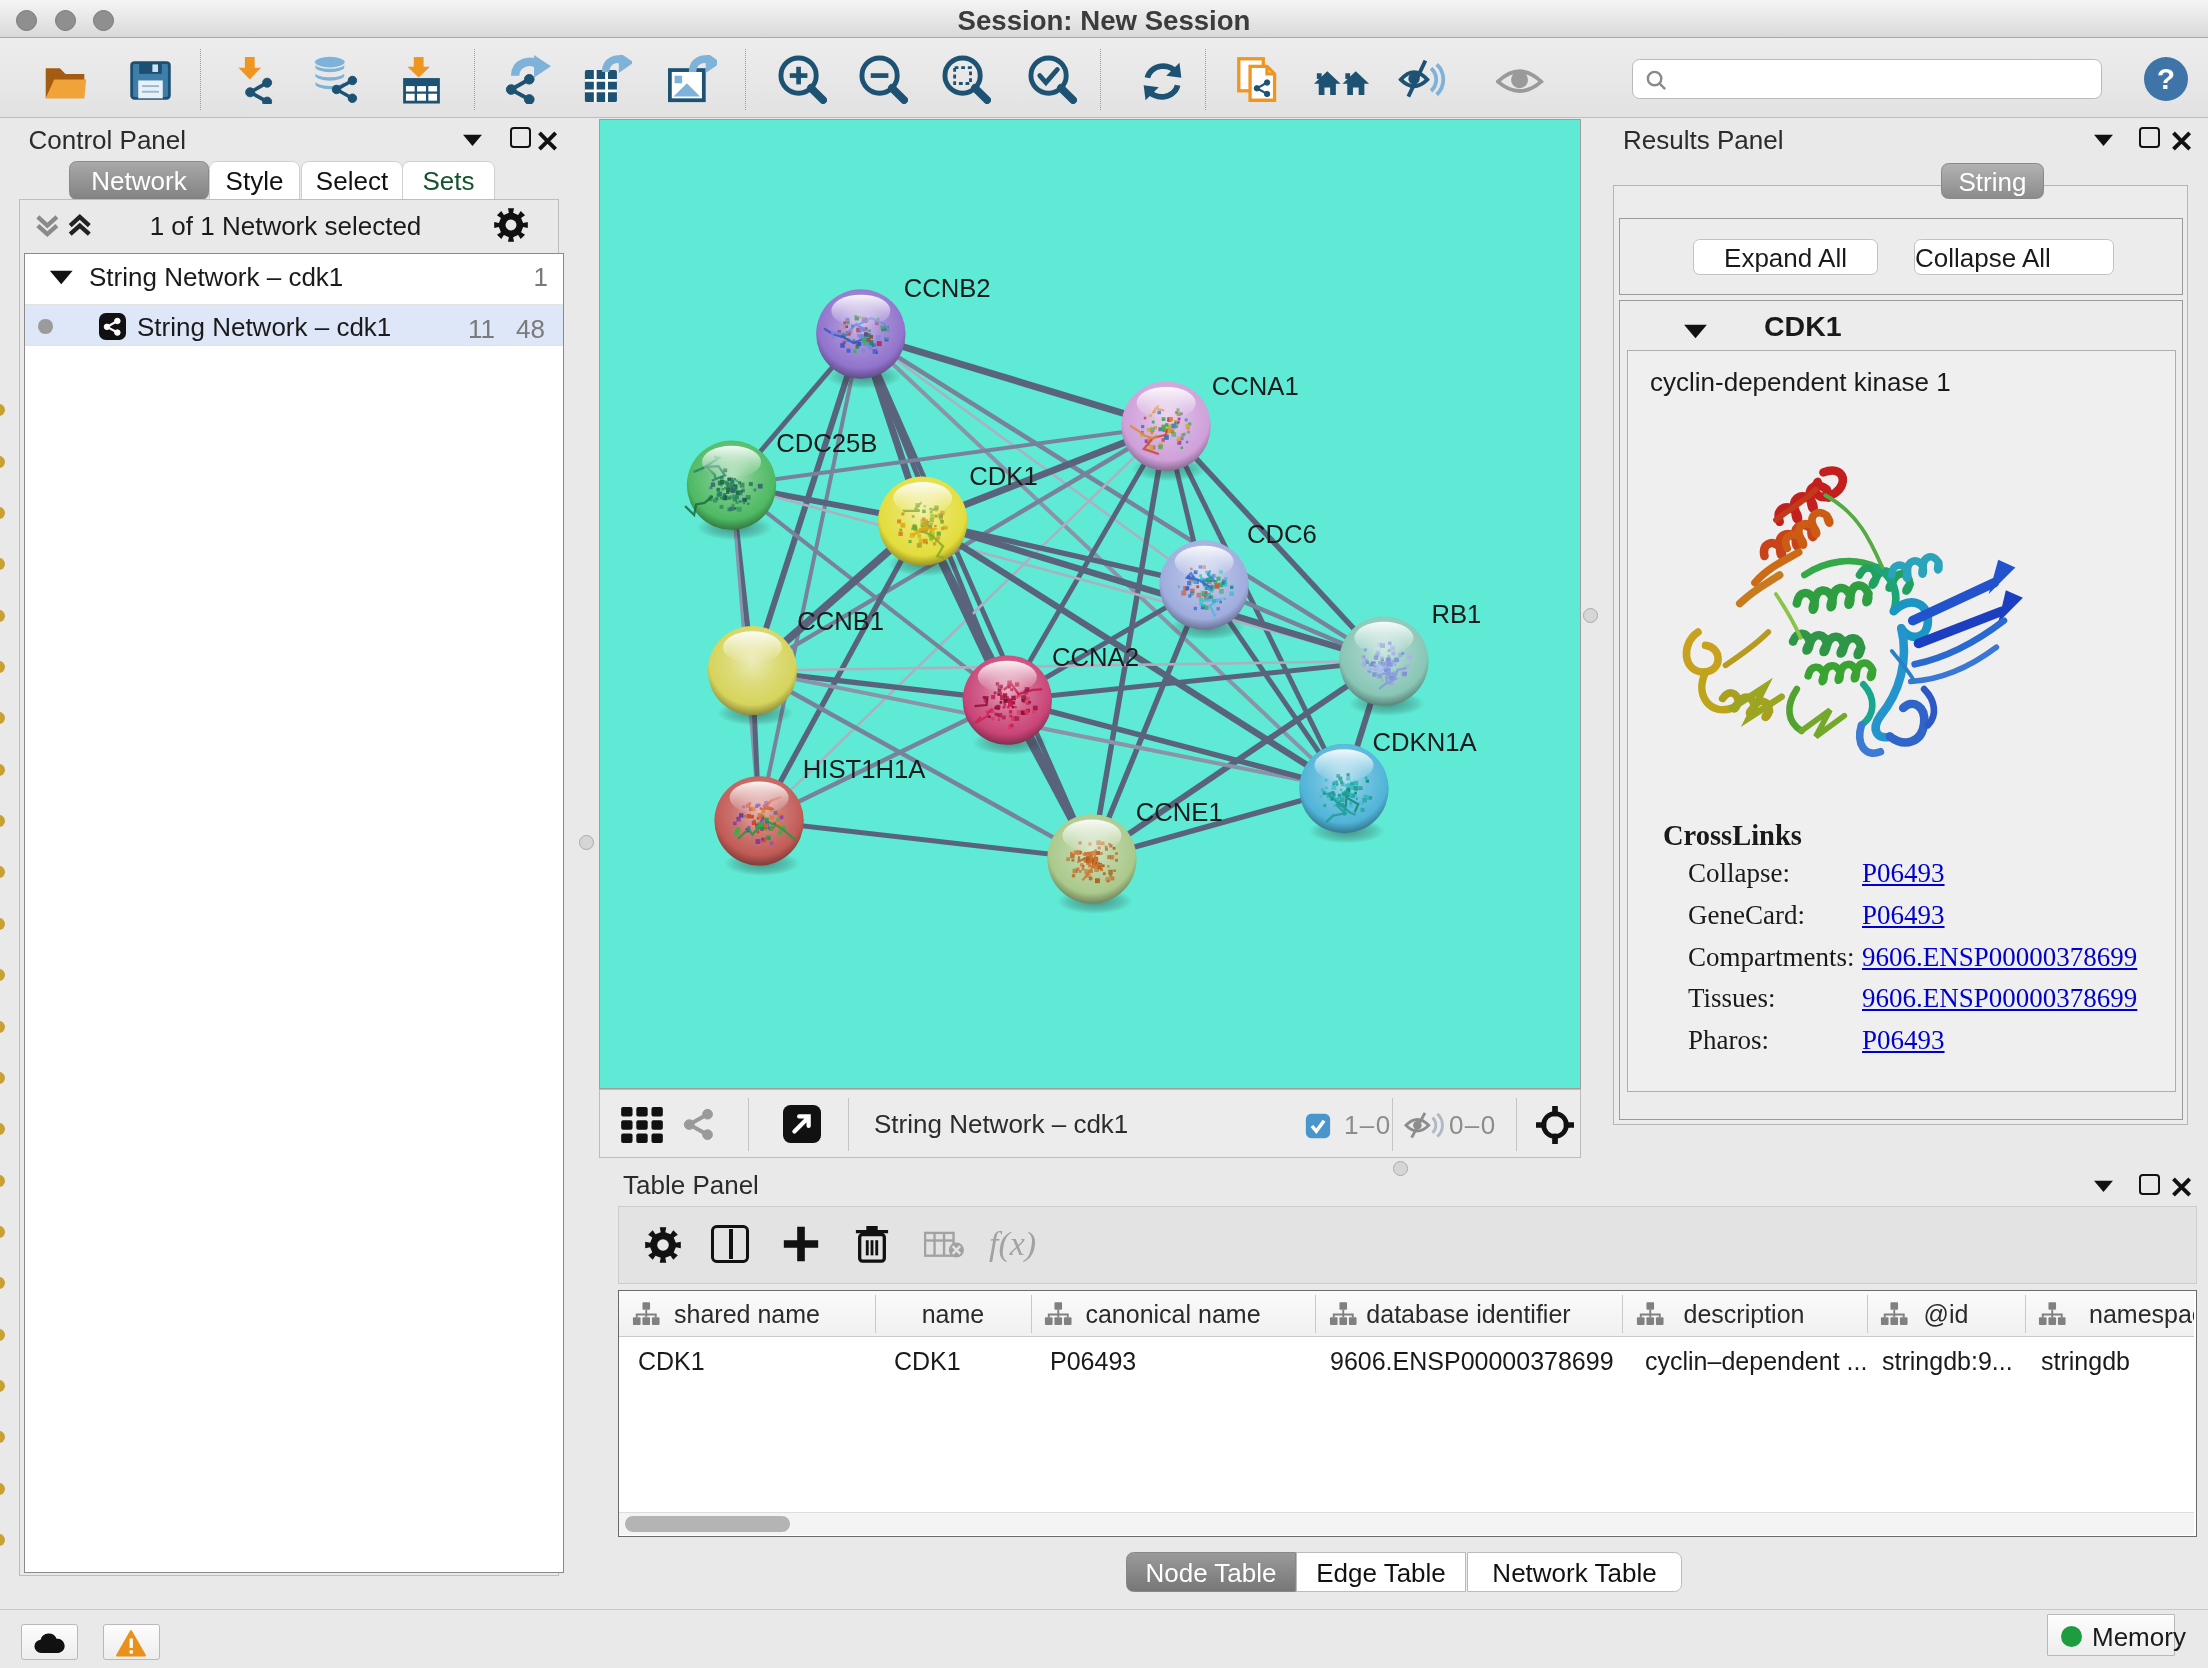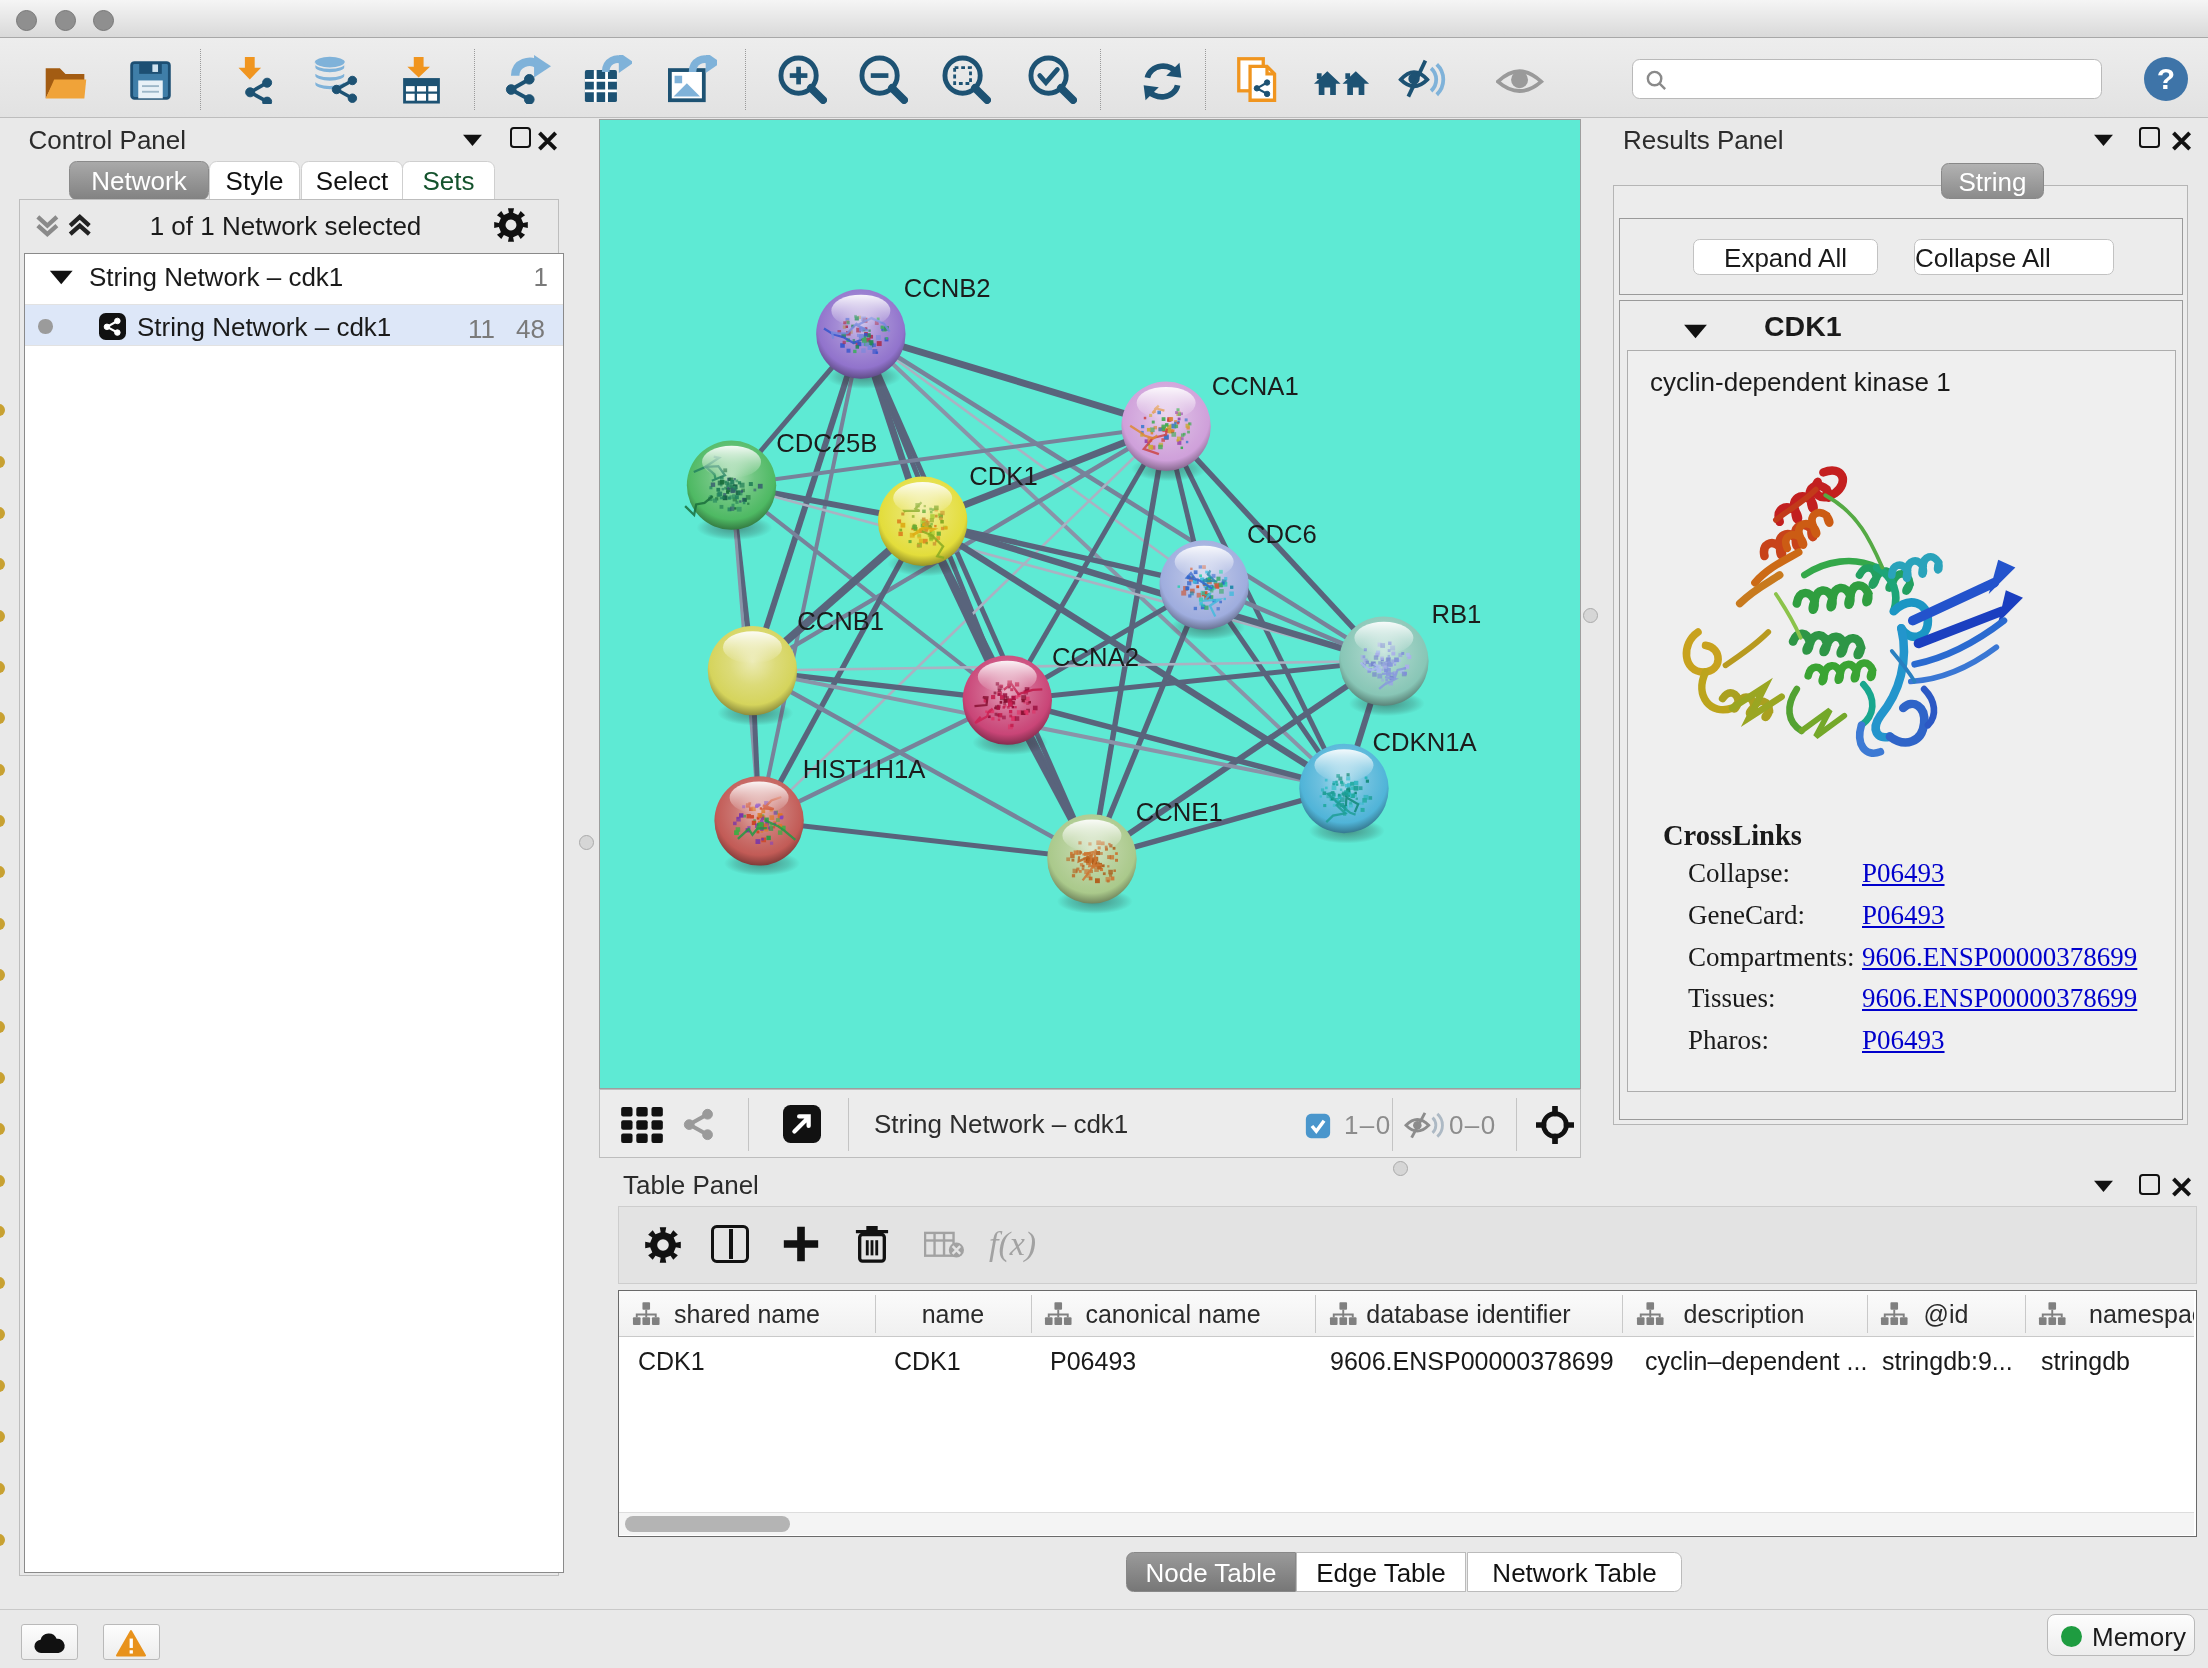--- a/index.html
+++ b/index.html
@@ -3,20 +3,21 @@
 * { margin:0; padding:0; box-sizing:border-box; }
 html,body { width:2208px; height:1668px; overflow:hidden; }
 body { font-family:"Liberation Sans",sans-serif; background:#e9e9e9; position:relative; color:#1a1a1a; }
 .abs { position:absolute; }
 .panelhead { font-size:26px; color:#2b2b2b; }
 </style></head><body>
 <div class="abs" style="left:0;top:0;width:2208px;height:38px;background:linear-gradient(#f5f5f5,#d9d9d9);border-bottom:1px solid #a8a8a8">
     <div class="abs" style="left:16px;top:9.5px;width:21px;height:21px;border-radius:50%;background:#8f8f8f;border:1px solid #787878"></div>
     <div class="abs" style="left:55px;top:9.5px;width:21px;height:21px;border-radius:50%;background:#8f8f8f;border:1px solid #787878"></div>
     <div class="abs" style="left:93px;top:9.5px;width:21px;height:21px;border-radius:50%;background:#8f8f8f;border:1px solid #787878"></div>
+    <div class="abs" style="left:0;width:100%;text-align:center;top:4.8px;font-size:27.6px;font-weight:bold;color:#3c3c3c">Session: New Session</div>
   </div>
 <div class="abs" style="left:0;top:38px;width:2208px;height:80px;background:linear-gradient(#ededed,#e2e2e2);border-bottom:1px solid #bdbdbd"></div>
 <svg style="position:absolute;left:41px;top:57px" width="49" height="49" viewBox="0 0 52 52">
     <path d="M5 44 V12 h15 l6 6 h20 v8 H14 Z" fill="#a35c12"></path>
     <path d="M5 44 L14 24 h34 L46 44 Z" fill="#f0a339"></path>
   </svg>
 <svg style="position:absolute;left:126px;top:55px" width="49" height="49" viewBox="0 0 52 52">
     <rect x="6" y="8" width="40" height="38" rx="3" fill="#3f7ea8" stroke="#1d4f73" stroke-width="3"></rect>
     <rect x="14" y="8" width="24" height="12" fill="#1d4f73"></rect>
     <rect x="28" y="10" width="6" height="8" fill="#cfe2ef"></rect>
@@ -1445,16 +1446,16 @@
       <path d="M9 22 a7 7 0 0 1 -1 -14 a9 9 0 0 1 17 -1 a6.5 6.5 0 0 1 2 15 z" fill="#111"></path>
     </svg>
   </div>
 <div class="abs" style="left:103px;top:1624px;width:57px;height:36px;background:linear-gradient(#fdfdfd,#ededed);border:1px solid #b9b9b9;border-radius:2.9px">
     <svg class="abs" style="left:12.4px;top:3.8px" width="30" height="28.5" viewBox="0 0 32 30">
       <path d="M16 2 L31 28 H1 Z" fill="#e8921c" stroke="#e8921c" stroke-width="2" stroke-linejoin="round"></path>
       <rect x="14.5" y="10" width="3.5" height="10" fill="#fff"></rect>
       <rect x="14.5" y="22.5" width="3.5" height="3.5" fill="#fff"></rect>
     </svg>
   </div>
-<div class="abs" style="left:2047px;top:1614px;width:148px;height:42px;background:linear-gradient(#fdfdfd,#ededed);border:1px solid #b9b9b9;border-radius:8px">
+<div class="abs" style="left:2047px;top:1614px;width:128px;height:42px;background:linear-gradient(#fdfdfd,#ededed);border:1px solid #b9b9b9;border-radius:1px">
     <div class="abs" style="left:13.3px;top:10.5px;width:21px;height:21px;border-radius:50%;background:#1e9c40"></div>
     <div class="abs" style="left:44px;top:6.7px;font-size:26px">Memory</div>
   </div>
 
 </body></html>

